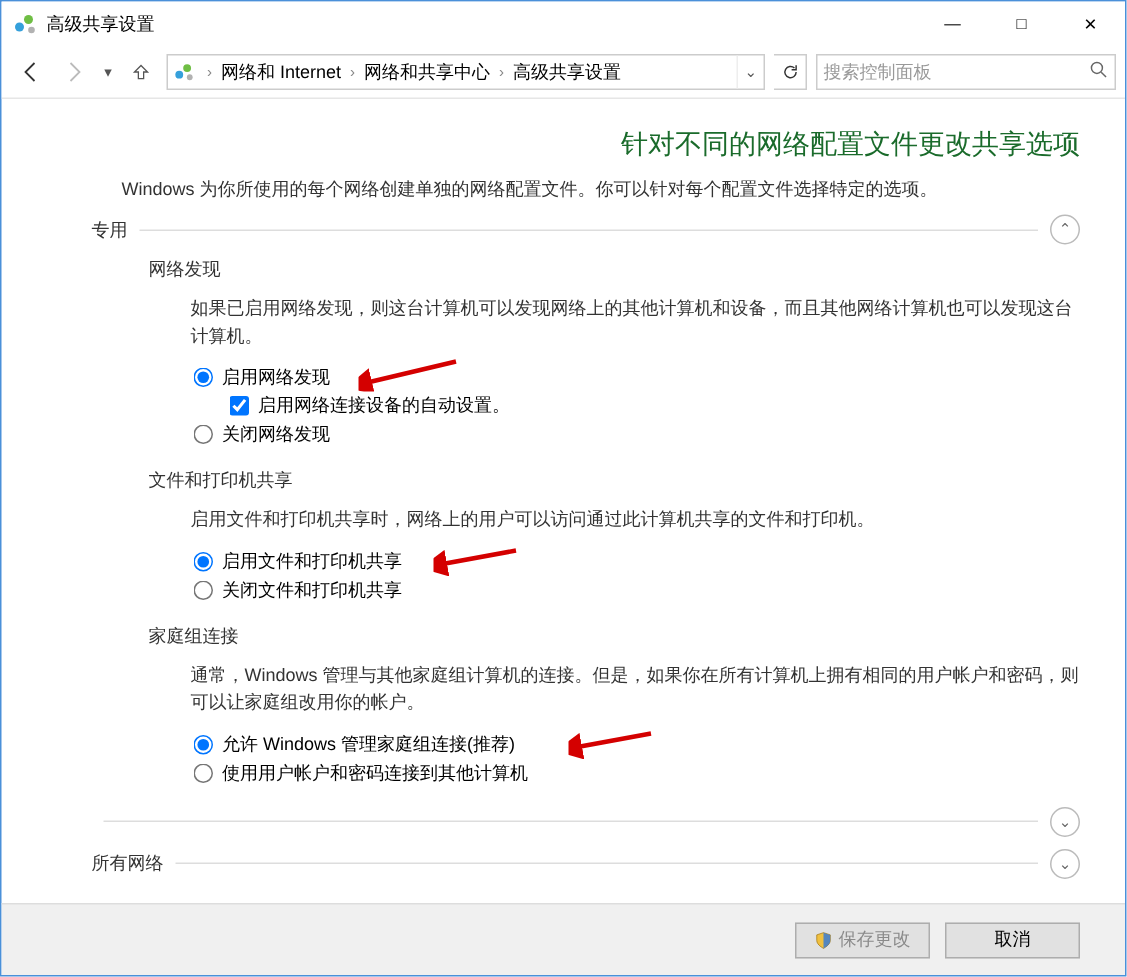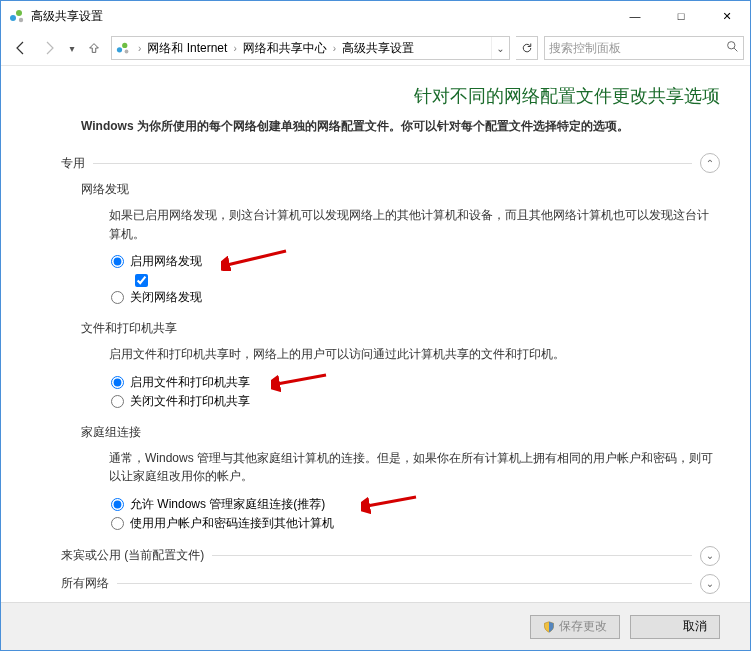--- a/index.html
+++ b/index.html
@@ -29,42 +29,42 @@
   .searchbox { width: 200px; height: 24px; border: 1px solid #ccc; display: flex; align-items: center; padding: 0 4px; background:#fff; }
   .searchbox input { border: none; outline: none; flex: 1; font-size: 12px; color: #0369a1; background:transparent; }
   .searchbox input::placeholder { color: #999; }
   .searchbox .sicon { color: #666; }
 
   .divider { height:1px; background:#e6e6e6; }
 
   
   .content { flex: 1; overflow: hidden; padding: 18px 30px 10px 80px; position: relative; }
   .heading { color: #1a6b2b; font-size: 18px; font-weight: normal; margin-bottom: 10px; text-align: right; }
-  .subtext { color: #333; margin-bottom: 18px; font-size:12px;font-weight:bold; }
+  .subtext { color: #333; margin-bottom: 8px; font-size:12px; }
 
   .section-hdr { display: flex; align-items: center; margin: 8px 0 8px -20px; }
   .section-hdr .label { color: #333; }
   .section-hdr .line { flex: 1; height: 1px; background: #ddd; margin-left: 8px; }
   .section-hdr .chev { width: 20px; height: 20px; border: 1px solid #bbb; border-radius: 50%; display: flex; align-items: center; justify-content: center; margin-left: 8px; color: #666; font-size: 10px; }
 
-  .subsection { margin-left: 0; margin-bottom: 14px; }
+  .subsection { margin-left: 18px; margin-bottom: 14px; }
   .sub-hdr { color: #333; margin-bottom: 8px; }
   .desc { color: #333; margin: 0 0 10px 28px; line-height: 1.55; font-size:12px; }
   .opts { margin-left: 30px; }
   .opt { display: flex; align-items: flex-start; margin-bottom: 2px; position:relative; }
   .opt input[type=radio], .opt input[type=checkbox] { margin-right: 6px; margin-top:2px; }
   .opt label { cursor: default; }
   .opt.sub { margin-left: 24px; }
 
   .arrow-red { position: absolute; pointer-events:none; }
   .arrow-red svg { display:block; }
 
   
   .footer { height: 48px; display: flex; align-items: center; justify-content: flex-end; padding-right: 30px; background:#f0f0f0; border-top:1px solid #ddd; }
-  .btn { min-width: 90px; height: 24px; border: 1px solid #adadad; background: #e1e1e1; margin-left: 10px; display: inline-flex; align-items: center; justify-content: flex-end; padding: 0 12px; cursor: default; font-size:12px;}
+  .btn { min-width: 90px; height: 24px; border: 1px solid #adadad; background: #e1e1e1; margin-left: 10px; display: inline-flex; align-items: center; justify-content: center; padding: 0 12px; cursor: default; font-size:12px;}
   .btn.disabled { color: #8a8a8a; }
   .shield { width:12px; height:12px; margin-right:4px; }
 
   .icon-net svg { display:block; }
 </style>
 </head>
 <body>
 
 <div class="titlebar">
   <span class="icon-net">
@@ -162,20 +162,21 @@
                 <marker id="ah1" markerWidth="6" markerHeight="6" refX="1" refY="3" orient="auto">
                   <path d="M0,0 L6,3 L0,6 Z" fill="#d40000"></path>
                 </marker>
               </defs>
               <line x1="65" y1="4" x2="6" y2="18" stroke="#d40000" stroke-width="3" marker-end="url(#ah1)"></line>
             </svg>
         </span>
       </div>
       <div class="opt sub">
         <input type="checkbox" checked="" style="">
+        <label>启用网络连接设备的自动设置。</label>
       </div>
       <div class="opt">
         <input type="radio" style="">
         <label>关闭网络发现</label>
       </div>
     </div>
   </div>
 
   <div class="subsection">
     <div class="sub-hdr">文件和打印机共享</div>
@@ -221,21 +222,20 @@
         </span>
       </div>
       <div class="opt">
         <input type="radio" style="">
         <label>使用用户帐户和密码连接到其他计算机</label>
       </div>
     </div>
   </div>
 
   <div class="section-hdr" style="margin-top:6px;">
-    <span class="label">来宾或公用 (当前配置文件)</span>
     <div class="line"></div>
     <div class="chev">⌄</div>
   </div>
 
   <div class="section-hdr">
     <span class="label">所有网络</span>
     <div class="line"></div>
     <div class="chev">⌄</div>
   </div>
 </div>

